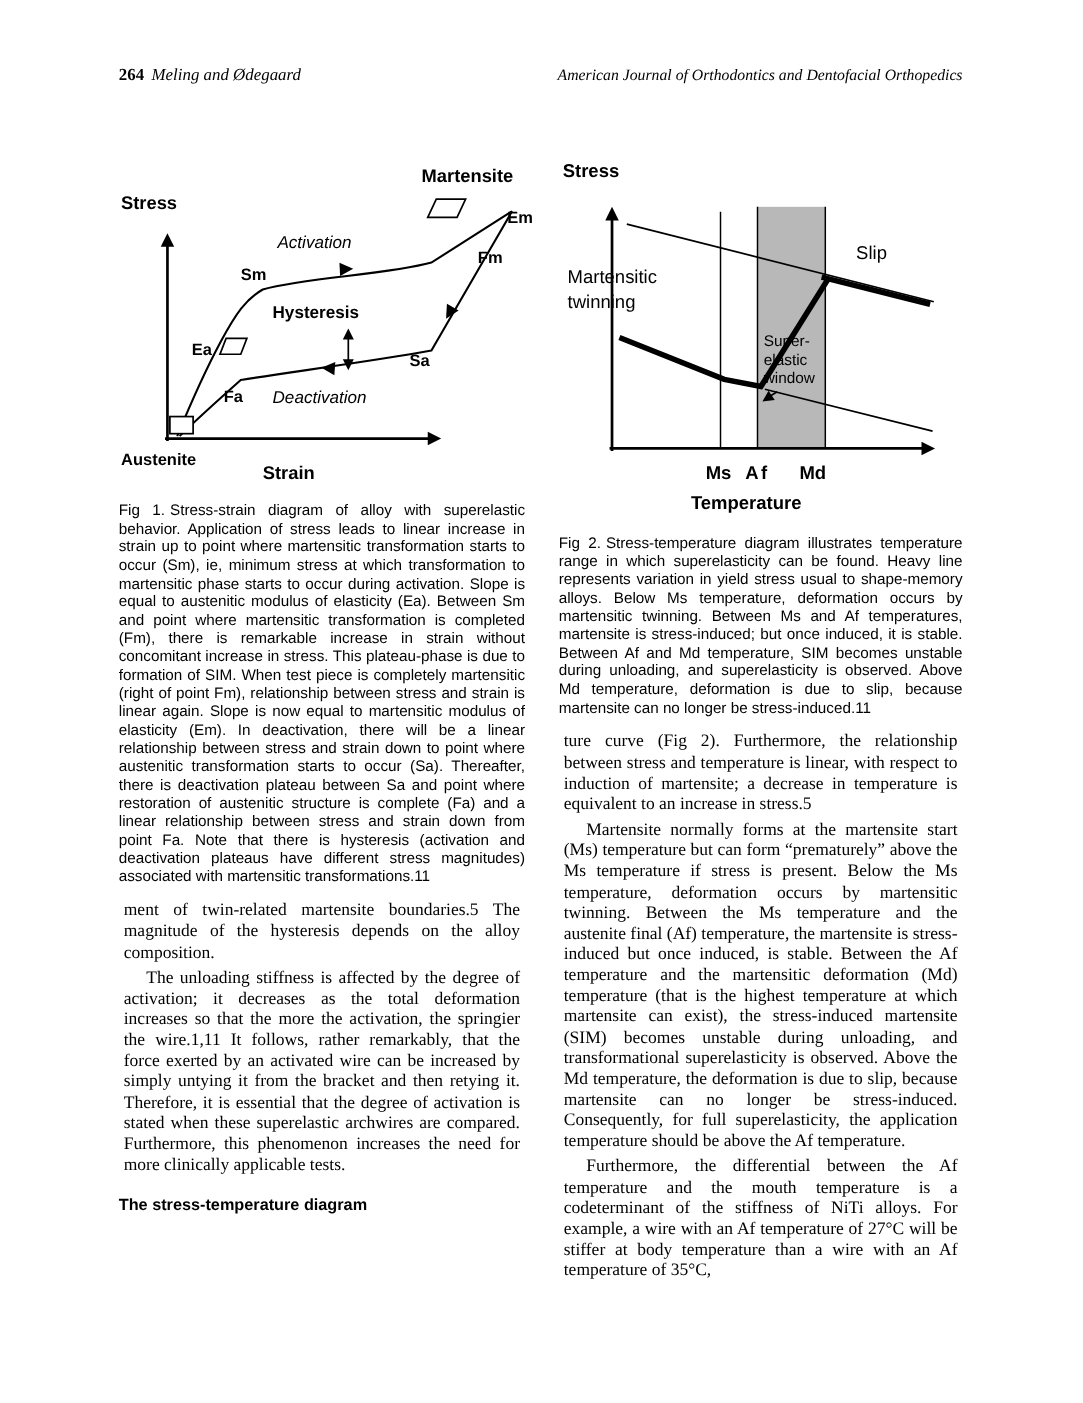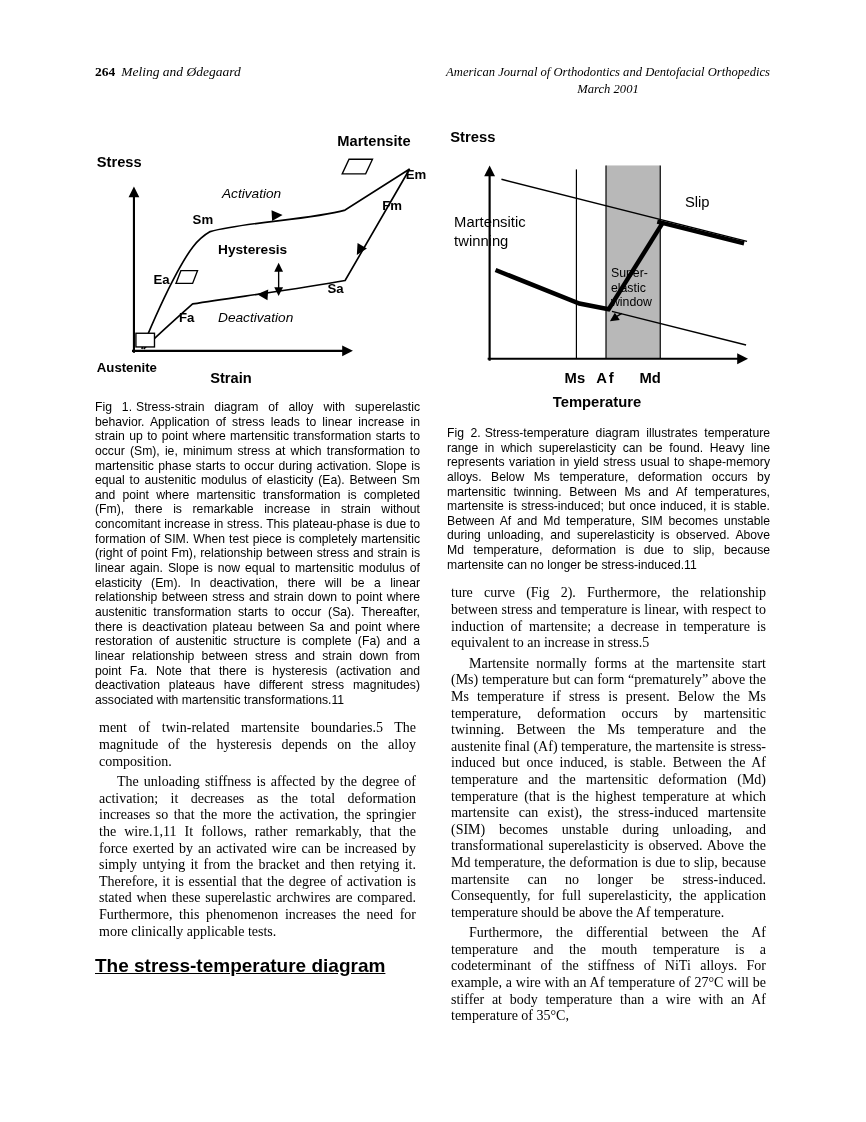--- a/index.html
+++ b/index.html
@@ -1,20 +1,20 @@
 <!DOCTYPE html>
 <html><head>
 <meta charset="utf-8">
 <style>
   html,body{margin:0;padding:0;background:#fff;}
   .page{position:relative;width:866px;height:1122px;background:#fff;color:#000;
         font-family:"Liberation Serif",serif;overflow:hidden;}
 
   
-  .pg-header{position:absolute;top:64px;left:95px;width:675px;display:flex;
+  .pg-header{position:absolute;top:52px;left:95px;width:675px;display:flex;
              justify-content:space-between;align-items:flex-start;}
   .hdr-left{font-size:13.5px;}
   .pgnum{font-weight:bold;margin-right:6px;}
   .authors{font-style:italic;}
   .hdr-right{text-align:center;font-style:italic;font-size:12.6px;line-height:1.35;}
 
   
   .col-left{position:absolute;left:95px;top:126px;width:325px;}
   .col-right{position:absolute;left:447px;top:126px;width:323px;}
 
@@ -36,35 +36,34 @@
 
   
   .fig-caption{font-family:"Liberation Sans",sans-serif;font-size:12.2px;line-height:1.2;
                text-align:justify;margin:8px 0 0 0;}
   .fig-caption .cap-label{font-weight:normal;margin-right:4px;}
 
   
   .body-block{margin-top:13px;}
   .bodytext{font-size:14px;line-height:16.6px;text-align:justify;margin:4px;}
   .indent{text-indent:18px;}
-  .section-heading{font-family:"Liberation Sans",sans-serif;font-size:19px;
-                   font-weight:bold;margin:15px 0 9px 0;text-decoration:underline;}
+  .section-heading{font-family:"Liberation Sans",sans-serif;font-size:13px;
+                   font-weight:bold;margin:15px 0 9px 0;}
 </style>
 </head>
 <body>
 
 <div class="page">
 
   <header class="pg-header">
     <div class="hdr-left">
       <span class="pgnum">264</span><span class="authors">Meling and Ødegaard</span>
     </div>
     <div class="hdr-right">
       <div>American Journal of Orthodontics and Dentofacial Orthopedics</div>
-      <div>March 2001</div>
     </div>
   </header>
 
   <div class="col-left">
 
     <div class="figwrap">
       <svg width="336" height="262" viewBox="0 0 340 268">
 
         <path class="axis" d="M38,232 L38,66"></path>
         <polygon class="arw" points="-11,-5.5 0,0 -11,5.5" transform="translate(38,62) rotate(-90)"></polygon>

